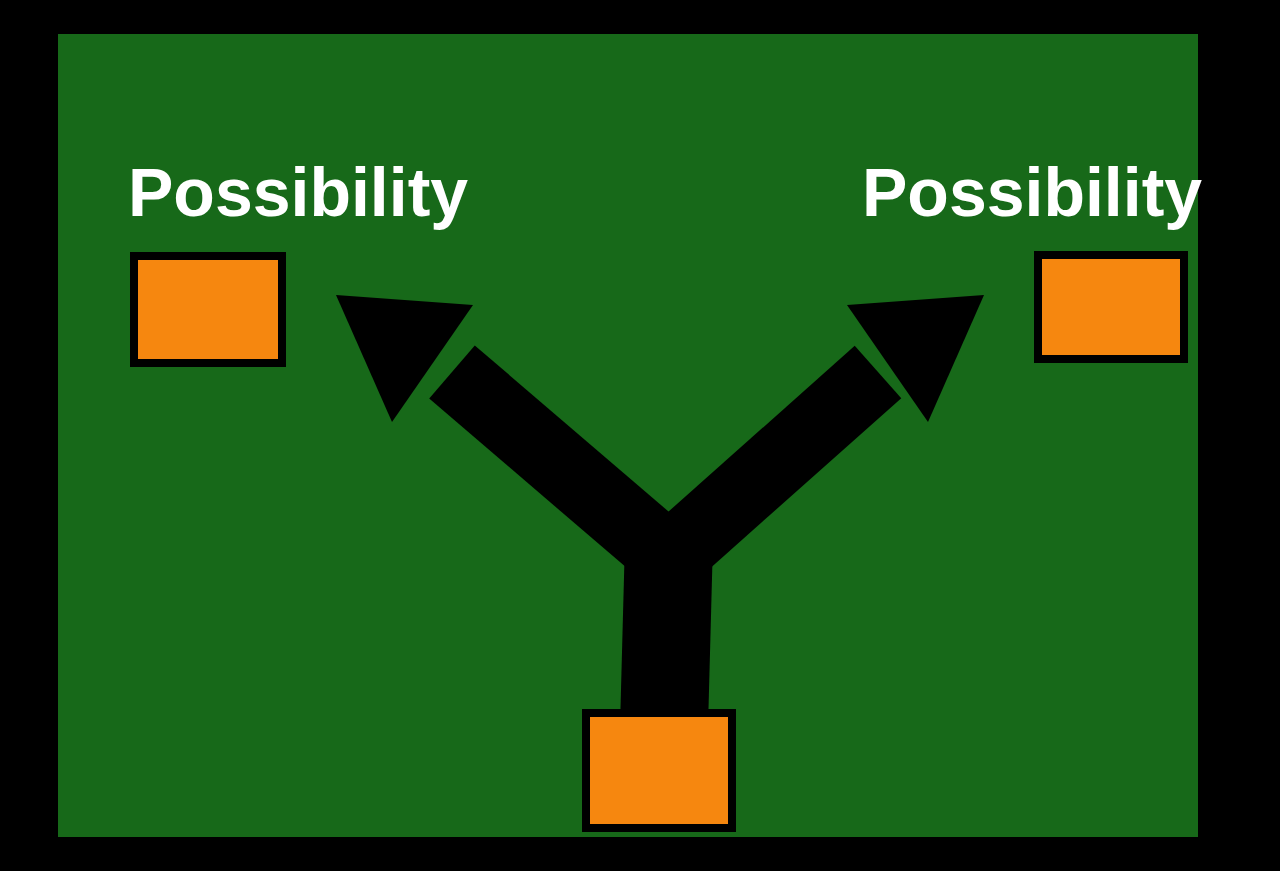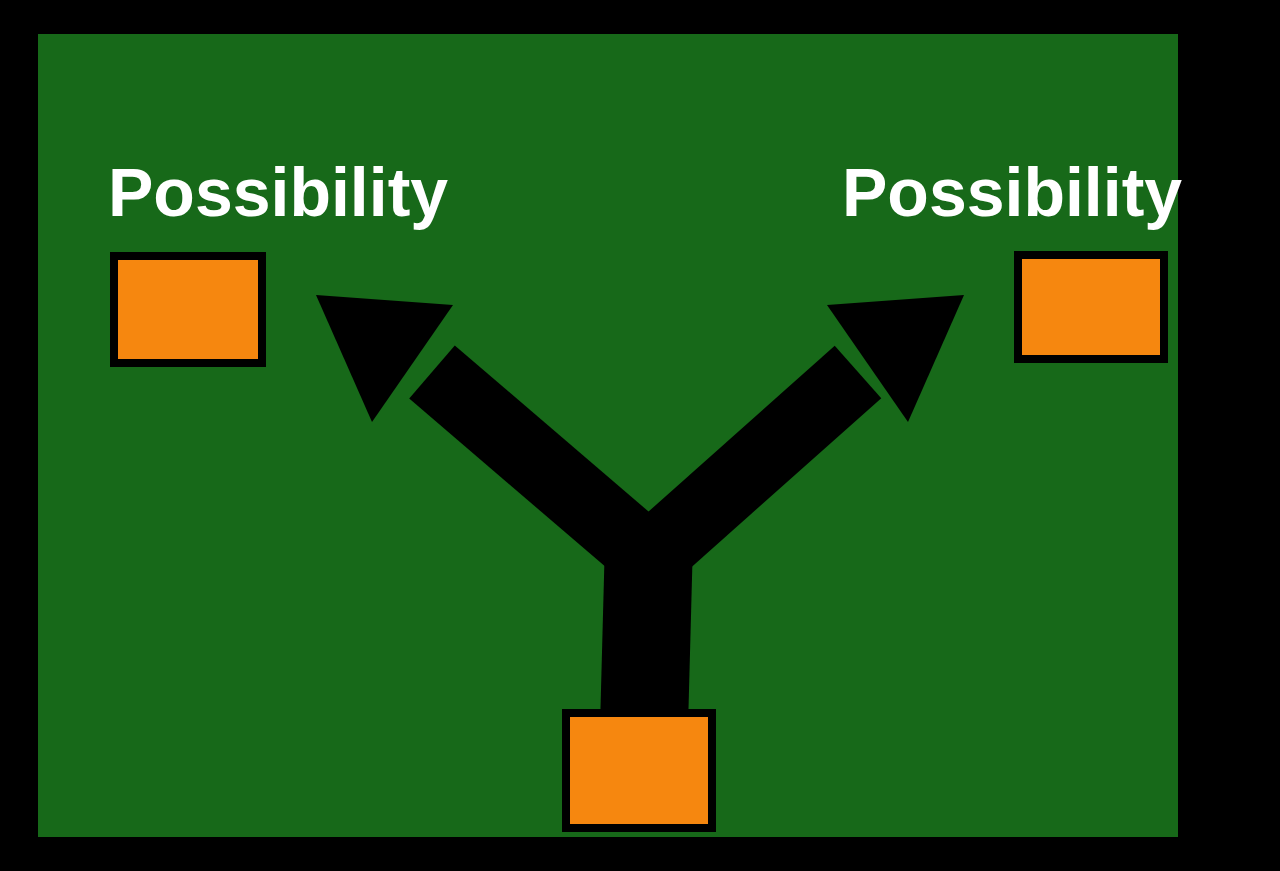--- a/index.html
+++ b/index.html
@@ -7,20 +7,21 @@
     padding: 0;
     background: #000000;
     font-family: "Liberation Sans", "DejaVu Sans", sans-serif;
   }
   .page {
     position: relative;
     width: 1216px;
     height: 871px;
     background: #000000;
     overflow: hidden;
+    margin-left: 20px;
   }
   .canvas {
     position: absolute;
     left: 38px;
     top: 34px;
     right: 38px;
     bottom: 34px;
     background: #176919;
   }
   .arrow-layer {

